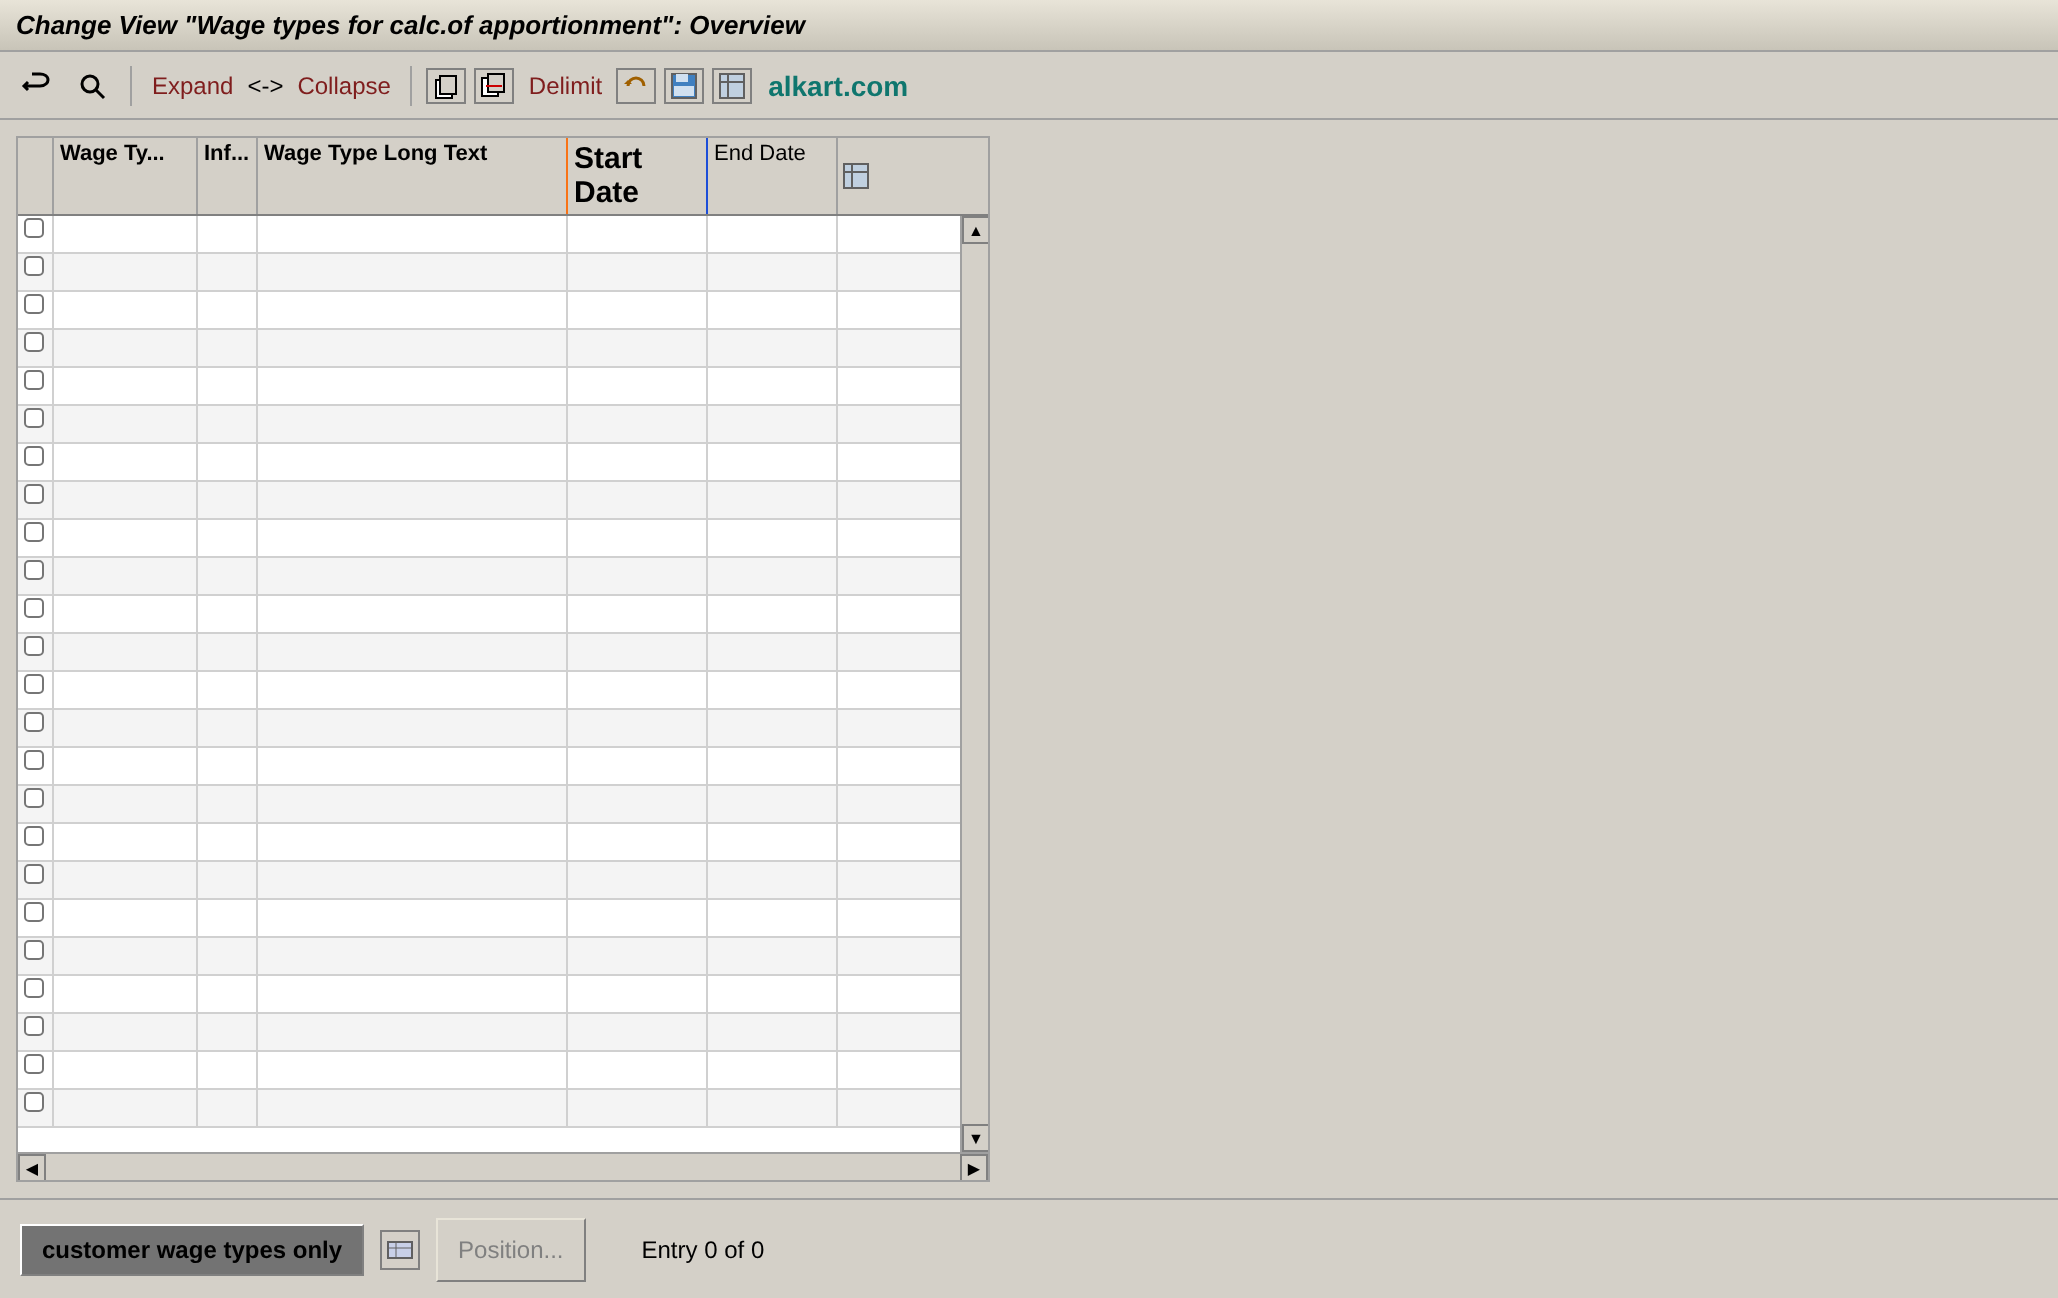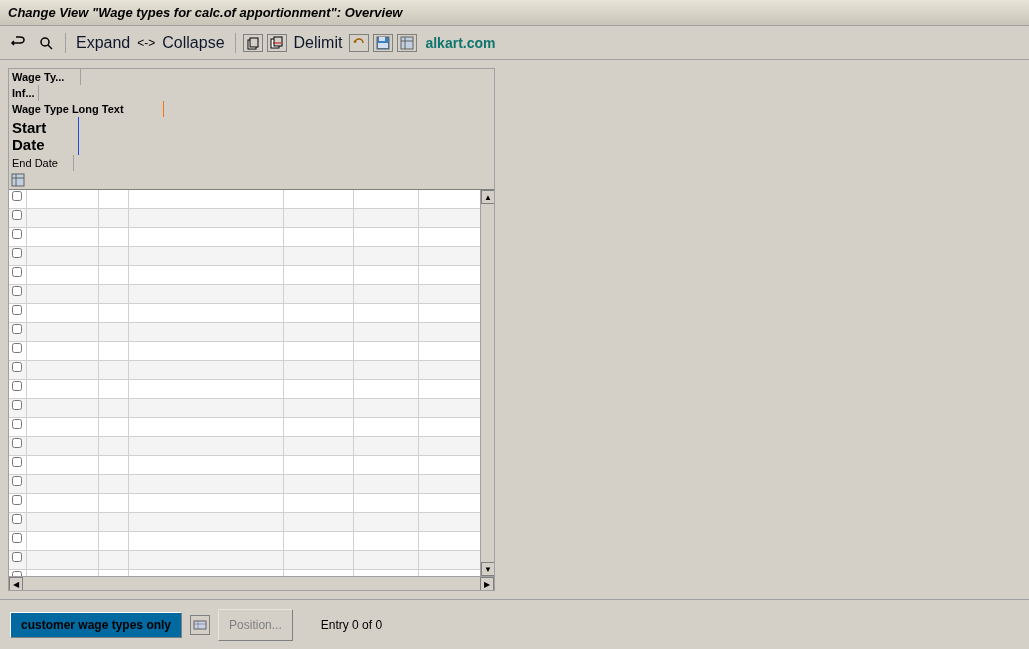--- a/index.html
+++ b/index.html
@@ -41,22 +41,22 @@
     }
 
     .toolbar-btn {
       display: flex;
       align-items: center;
       gap: 2px;
       cursor: pointer;
       padding: 2px 3px;
       border: none;
       background: none;
-      font-size: 16px;
-      color: #0f172a;
+      font-size: 12px;
+      color: #7f1d1d;
     }
 
     .toolbar-icon {
       width: 18px;
       height: 18px;
       display: inline-flex;
       align-items: center;
       justify-content: center;
     }
 
@@ -99,21 +99,20 @@
       overflow: hidden;
       display: flex;
       flex-direction: column;
     }
 
     .table-header {
       display: flex;
       background-color: #d4d0c8;
       border-bottom: 1px solid #808080;
       min-height: 22px;
-      flex-direction: column;
     }
 
     .col-checkbox {
       width: 18px;
       min-width: 18px;
       border-right: 1px solid #a0a0a0;
     }
 
     .col-wagety {
       width: 72px;
@@ -246,21 +245,21 @@
       border-top: 1px solid #a0a0a0;
       display: flex;
       align-items: center;
       padding: 0 10px;
       gap: 8px;
     }
 
     .btn-customer-wage {
       height: 26px;
       padding: 2px 10px;
-      background-color: #0369a1;
+      background-color: #737373;
       border: 1px solid #808080;
       border-top-color: #fff;
       border-left-color: #fff;
       cursor: pointer;
       font-size: 12px;
       font-weight: bold;
     }
 
     .position-icon {
       width: 20px;

